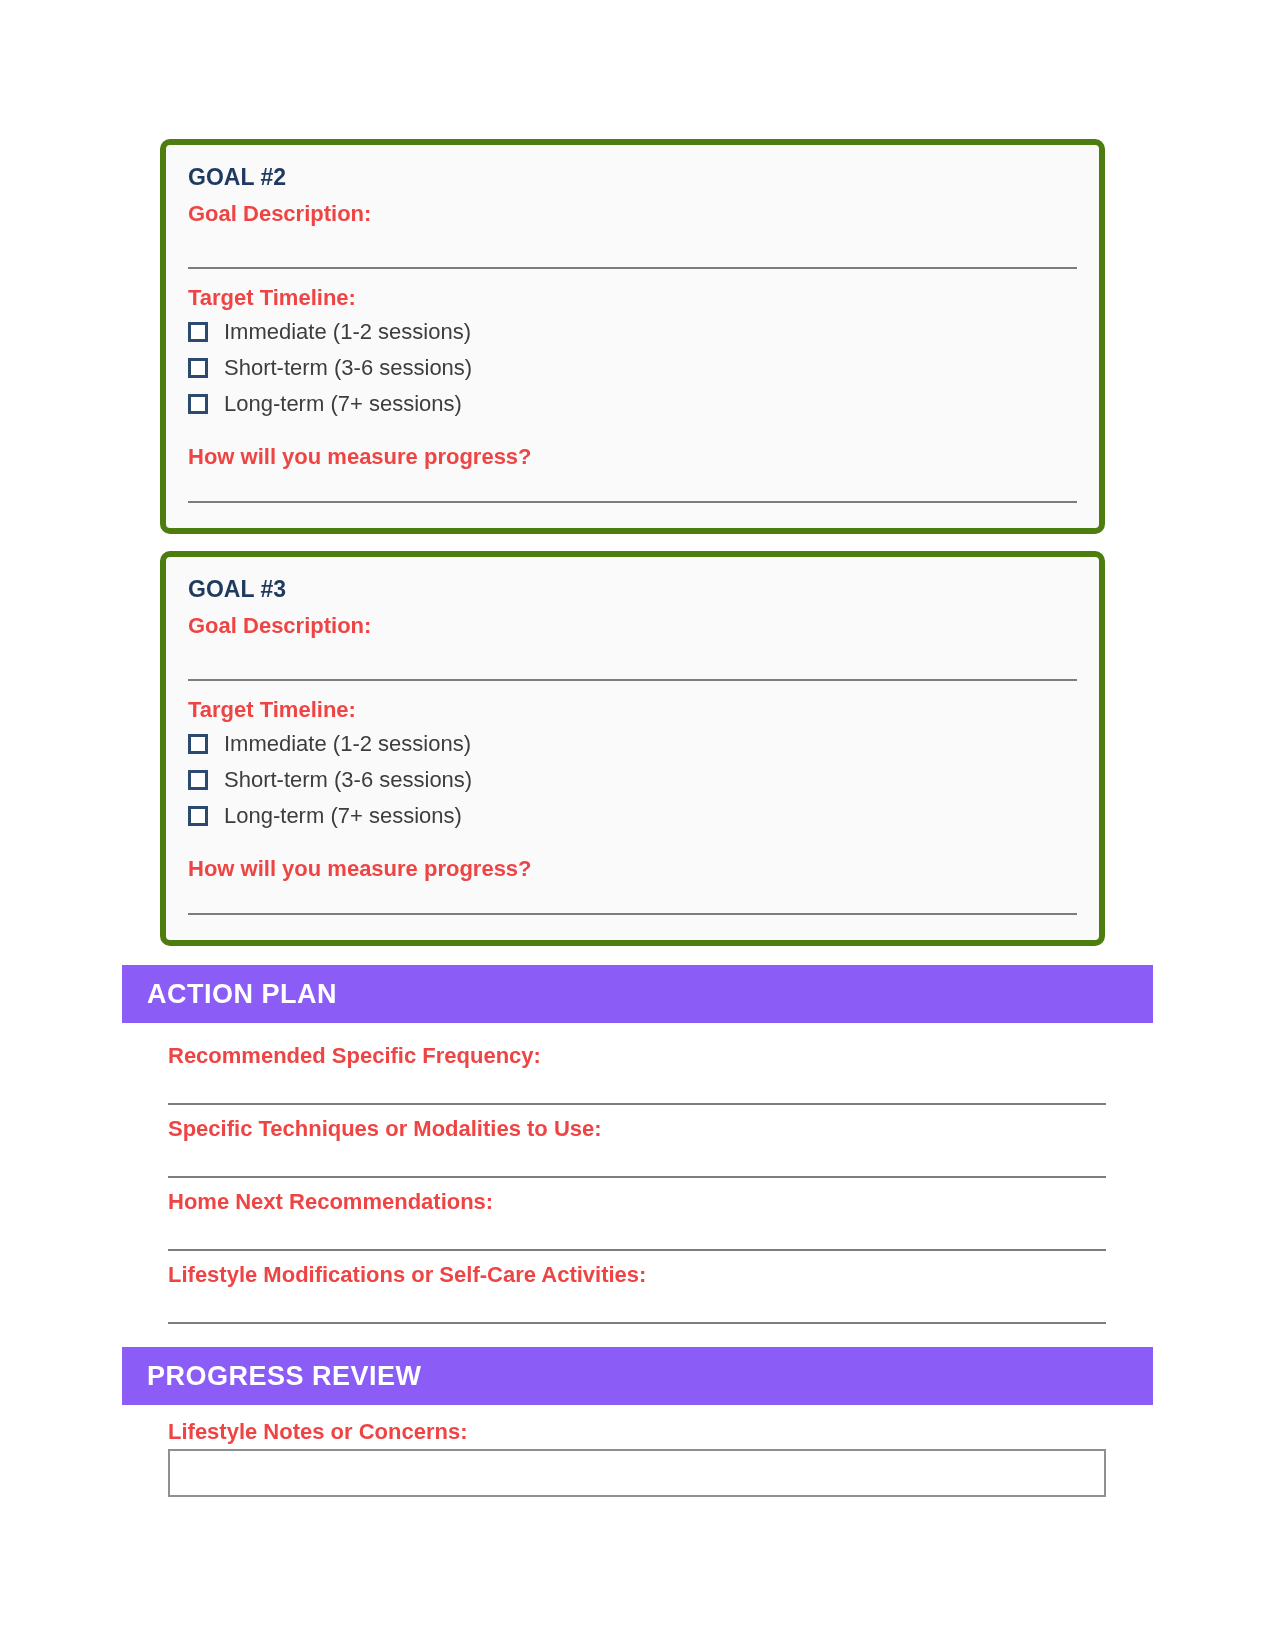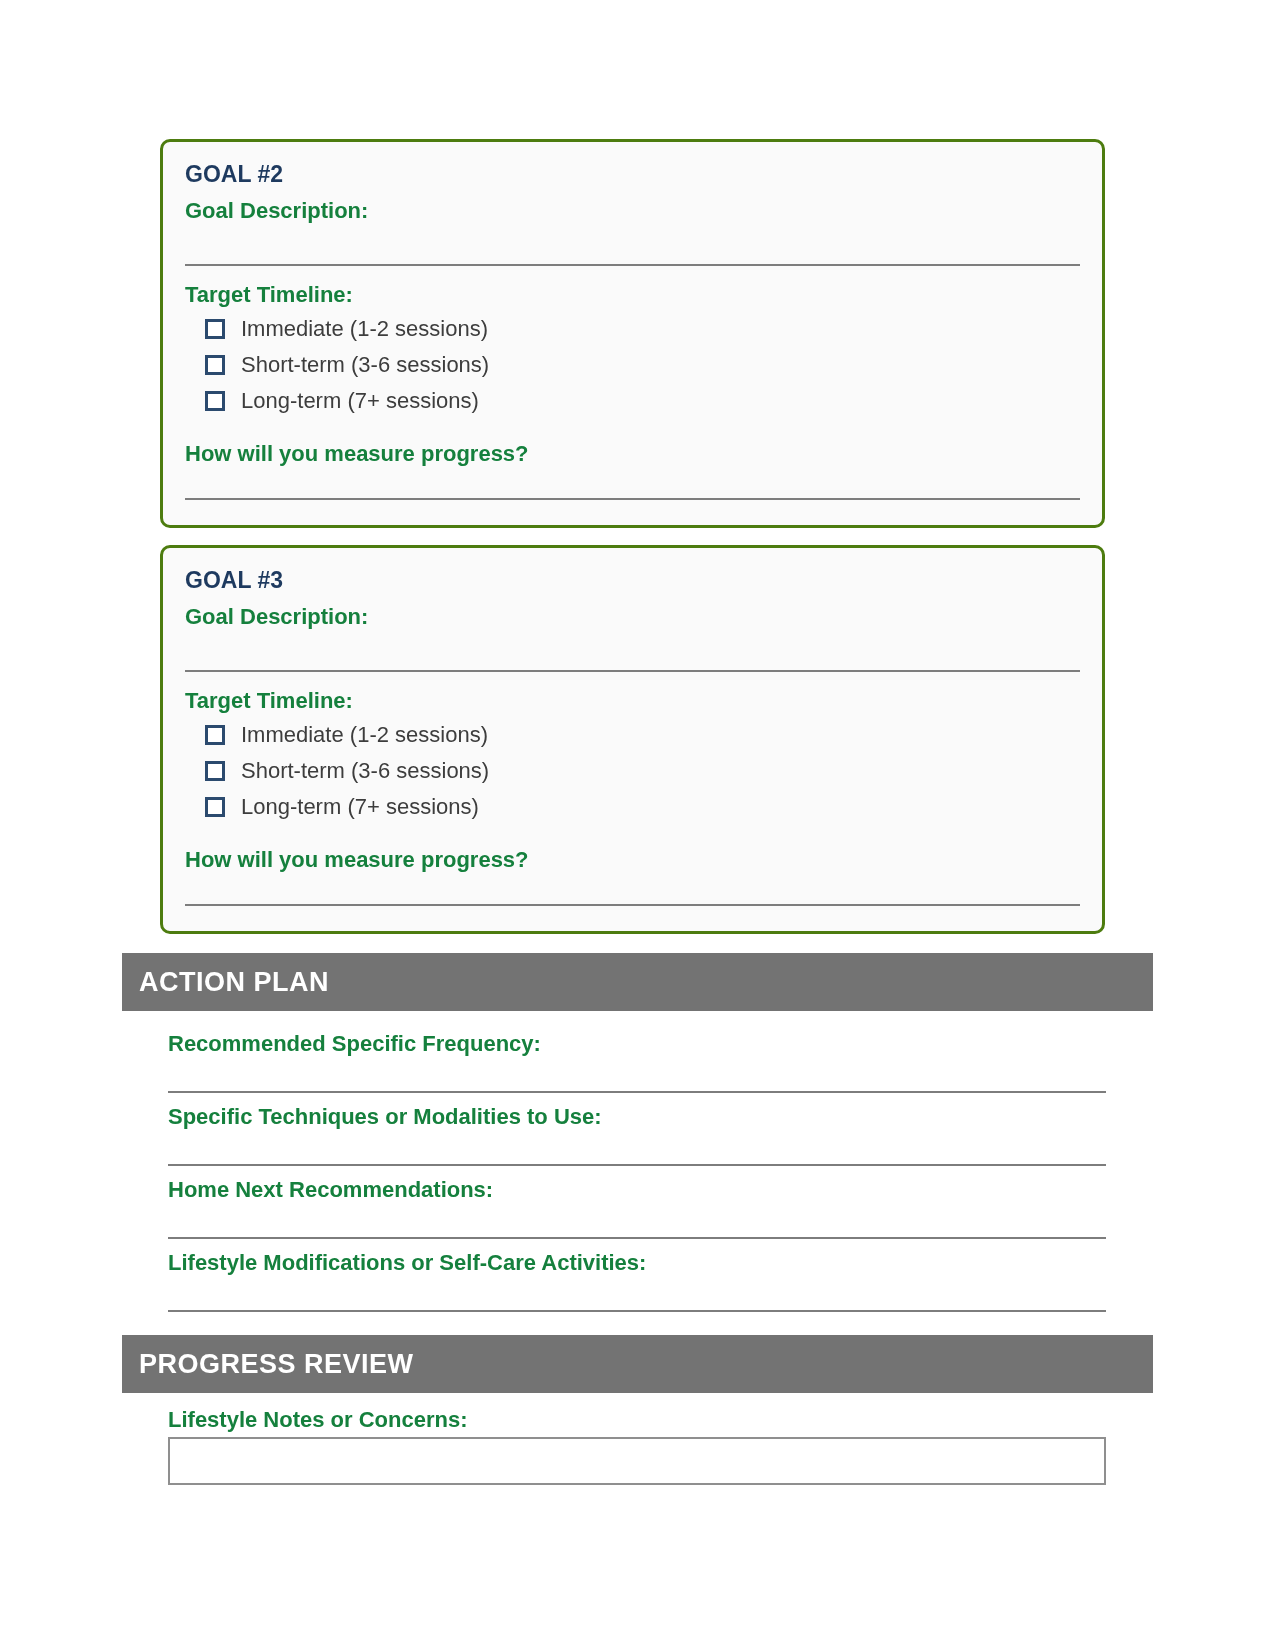--- a/index.html
+++ b/index.html
@@ -13,53 +13,52 @@
   }
   .page {
     width: 1275px;
     height: 1650px;
     padding: 139px 122px 0 122px;
   }
 
   
   .goal-box {
     margin: 0 48px 0 38px;
-    border: 3px solid #4d7c0f;
+    border: 6px solid #4d7c0f;
     border-radius: 10px;
     background: #fafafa;
     padding: 16px 22px 25px 22px;
   }
   .goal-box.second { margin-top: 17px; }
 
   .goal-title {
     color: #1e3a5f;
     font-weight: bold;
     font-size: 23px;
     line-height: 24px;
     margin-top: 4px;
   }
   .field-label {
-    color: #15803d;
+    color: #ef4444;
     font-weight: bold;
     font-size: 22px;
     line-height: 26px;
   }
   .goal-box .desc-label     { margin-top: 12px; }
   .write-line {
     border-bottom: 2px solid #7d7d7d;
     height: 0;
   }
   .goal-box .desc-line      { margin-top: 40px; }
   .goal-box .timeline-label { margin-top: 16px; }
 
   .option-row {
     display: flex;
     align-items: center;
     margin-top: 10px;
-    margin-left: 20px;
   }
   .option-row.first { margin-top: 8px; }
   .checkbox {
     display: inline-block;
     flex: none;
     width: 20px;
     height: 20px;
     border: 3px solid #2b4a6e;
     background: #ffffff;
     margin-right: 16px;
@@ -69,26 +68,26 @@
     line-height: 26px;
     color: #3d3d3d;
   }
   .goal-box .progress-label { margin-top: 27px; }
   .goal-box .progress-line  { margin-top: 31px; }
 
   
   .section-banner {
     margin-top: 19px;
     height: 58px;
-    background: #737373;
+    background: #8b5cf6;
     color: #ffffff;
     font-weight: bold;
     font-size: 27px;
     line-height: 58px;
-    padding-left: 17px;
+    padding-left: 25px;
     letter-spacing: 0.5px;
   }
   .section-banner.progress { margin-top: 23px; }
 
   
   .plain-field { margin: 0 47px 0 46px; }
   .plain-field .field-label { margin-top: 11px; }
   .plain-field.first-field .field-label { margin-top: 20px; }
   .plain-field .write-line  { margin-top: 34px; }
   .plain-field .date-line   { margin-top: 31px; }

